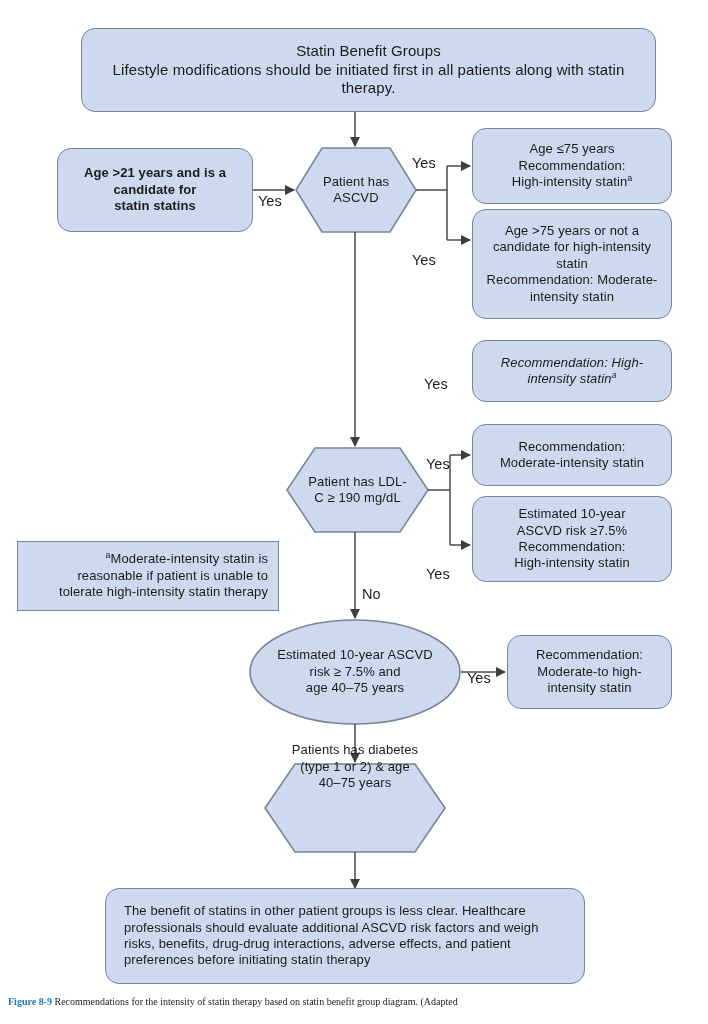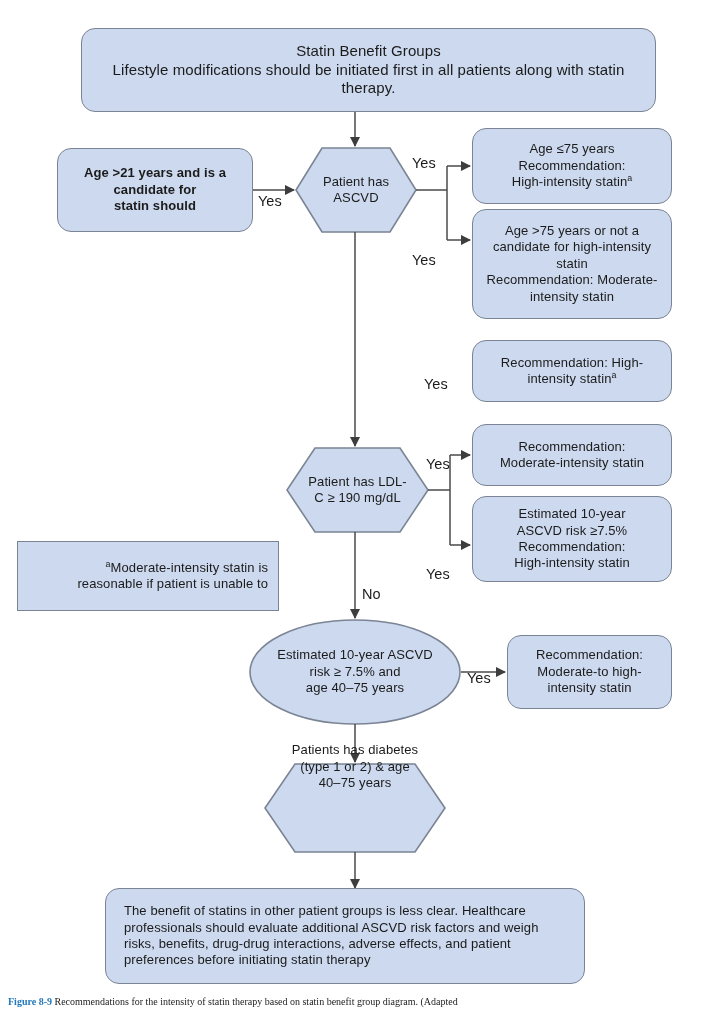--- a/index.html
+++ b/index.html
@@ -137,21 +137,21 @@
     <span class="txt">
       <span>Statin Benefit Groups</span><br>
       <span>Lifestyle modifications should be initiated first in all patients along with statin therapy.</span>
     </span>
   </div>
 
   <div class="node rbox f145" style="left:57px; top:148px; width:196px; height:84px;font-weight:bold;">
     <span class="txt">
       <span>Age &gt;21 years and is a</span><br>
       <span>candidate for</span><br>
-      <span>statin should</span>
+      <span>statin statins</span>
     </span>
   </div>
 
   <div class="node shape-node f145" style="left:296px; top:148px; width:120px; height:84px;">
     <span class="txt">
       <span>Patient has</span><br>
       <span>ASCVD</span>
     </span>
   </div>
 
@@ -166,21 +166,21 @@
   <div class="node rbox f145" style="left:472px; top:209px; width:200px; height:110px;">
     <span class="txt">
       <span>Age &gt;75 years or not a</span><br>
       <span>candidate for high-intensity</span><br>
       <span>statin</span><br>
       <span>Recommendation: Moderate-</span><br>
       <span>intensity statin</span>
     </span>
   </div>
 
-  <div class="node rbox f145" style="left:472px; top:340px; width:200px; height:62px;">
+  <div class="node rbox f145" style="left:472px; top:340px; width:200px; height:62px;font-style:italic;">
     <span class="txt">
       <span>Recommendation: High-</span><br>
       <span>intensity statin</span><sup>a</sup>
     </span>
   </div>
 
   <div class="node shape-node f145" style="left:287px; top:448px; width:141px; height:84px;">
     <span class="txt">
       <span>Patient has LDL-</span><br>
       <span>C ≥ 190 mg/dL</span>
@@ -200,20 +200,21 @@
       <span>ASCVD risk ≥7.5%</span><br>
       <span>Recommendation:</span><br>
       <span>High-intensity statin</span>
     </span>
   </div>
 
   <div class="node sqbox f145" style="left:17px; top:541px; width:262px; height:70px;">
     <span class="txt">
       <sup>a</sup><span>Moderate-intensity statin is</span><br>
       <span>reasonable if patient is unable to</span><br>
+      <span>tolerate high-intensity statin therapy</span>
     </span>
   </div>
 
   <div class="node shape-node f145" style="left:250px; top:620px; width:210px; height:104px;">
     <span class="txt">
       <span>Estimated 10-year ASCVD</span><br>
       <span>risk ≥ 7.5% and</span><br>
       <span>age 40–75 years</span>
     </span>
   </div>

